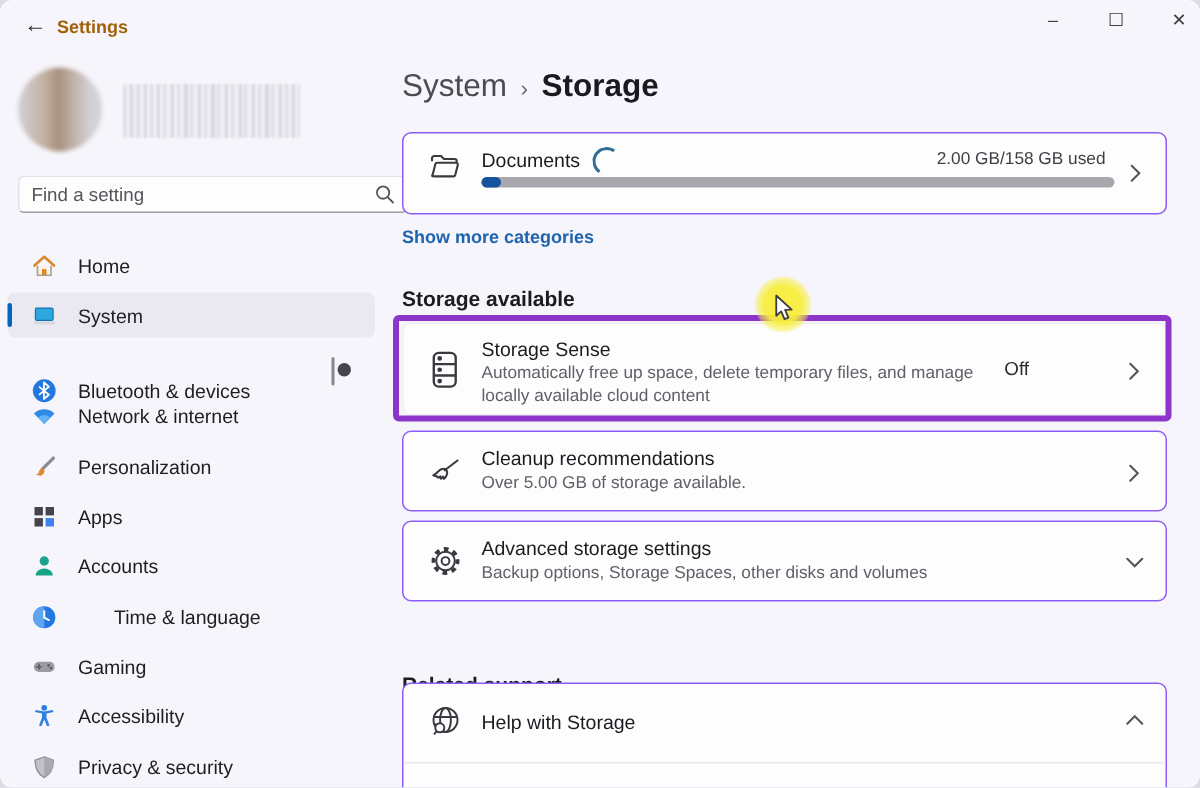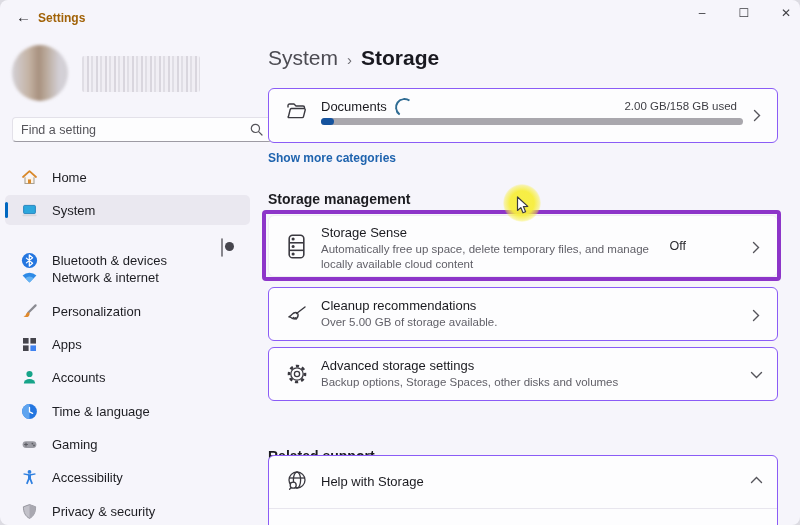--- a/index.html
+++ b/index.html
@@ -135,21 +135,21 @@
       </div>
       <div class="nav-item" style="top: 362px;">
         <span class="nav-ico">
           <svg width="17" height="17" viewBox="0 0 17 17">
             <circle cx="8.5" cy="5" r="3.1" fill="#17a489"></circle>
             <path d="M2.8 14.6 a5.7 4.6 0 0 1 11.4 0 Z" fill="#17a489"></path>
           </svg>
         </span>
         <span class="nav-lbl">Accounts</span>
       </div>
-      <div class="nav-item" style="top: 396px;">
+      <div class="nav-item" style="top: 396px; gap: 24px;">
         <span class="nav-ico">
           <svg width="17" height="17" viewBox="0 0 17 17">
             <circle cx="8.5" cy="8.5" r="7.4" fill="#2476e0"></circle>
             <path d="M8.5 1.1 a7.4 7.4 0 0 0 0 14.8 Z" fill="#5fa4ef"></path>
             <path d="M8.5 4.4 V8.8 L11.6 10.4" fill="none" stroke="#fff" stroke-width="1.3" stroke-linecap="round"></path>
           </svg>
         </span>
         <span class="nav-lbl">Time &amp; language</span>
       </div>
       <div class="nav-item" style="top: 429px;">
@@ -204,21 +204,21 @@
           <path d="M1.5 1.5 L6.5 6.5 L1.5 11.5"></path>
         </svg>
     </span>
     <span class="prog-track" style="left:52px;top:29px;width:422px;">
       <span class="prog-fill" style="display: block; width: 3%;"></span>
     </span>
   </div>
 
   <div class="abs link" style="left:268px;top:151px;">Show more categories</div>
 
-  <div class="abs section-h" style="left:268px;top:191px;">Storage management</div>
+  <div class="abs section-h" style="left:268px;top:191px;">Storage available</div>
 
   <div class="card" style="top:215px;height:62px;border-color:#efedf3;">
     <span class="abs" style="left:17px;top:17px;">
       <svg width="21" height="27" viewBox="0 0 18 24" fill="none" stroke="#3a3940" stroke-width="1.4">
         <rect x="2.5" y="2" width="13" height="20" rx="3"></rect>
         <line x1="2.5" y1="8.7" x2="15.5" y2="8.7"></line>
         <line x1="2.5" y1="15.4" x2="15.5" y2="15.4"></line>
         <circle cx="6" cy="5.3" r="0.7" fill="#3a3940"></circle>
         <circle cx="6" cy="12" r="0.7" fill="#3a3940"></circle>
         <circle cx="6" cy="18.7" r="0.7" fill="#3a3940"></circle>

